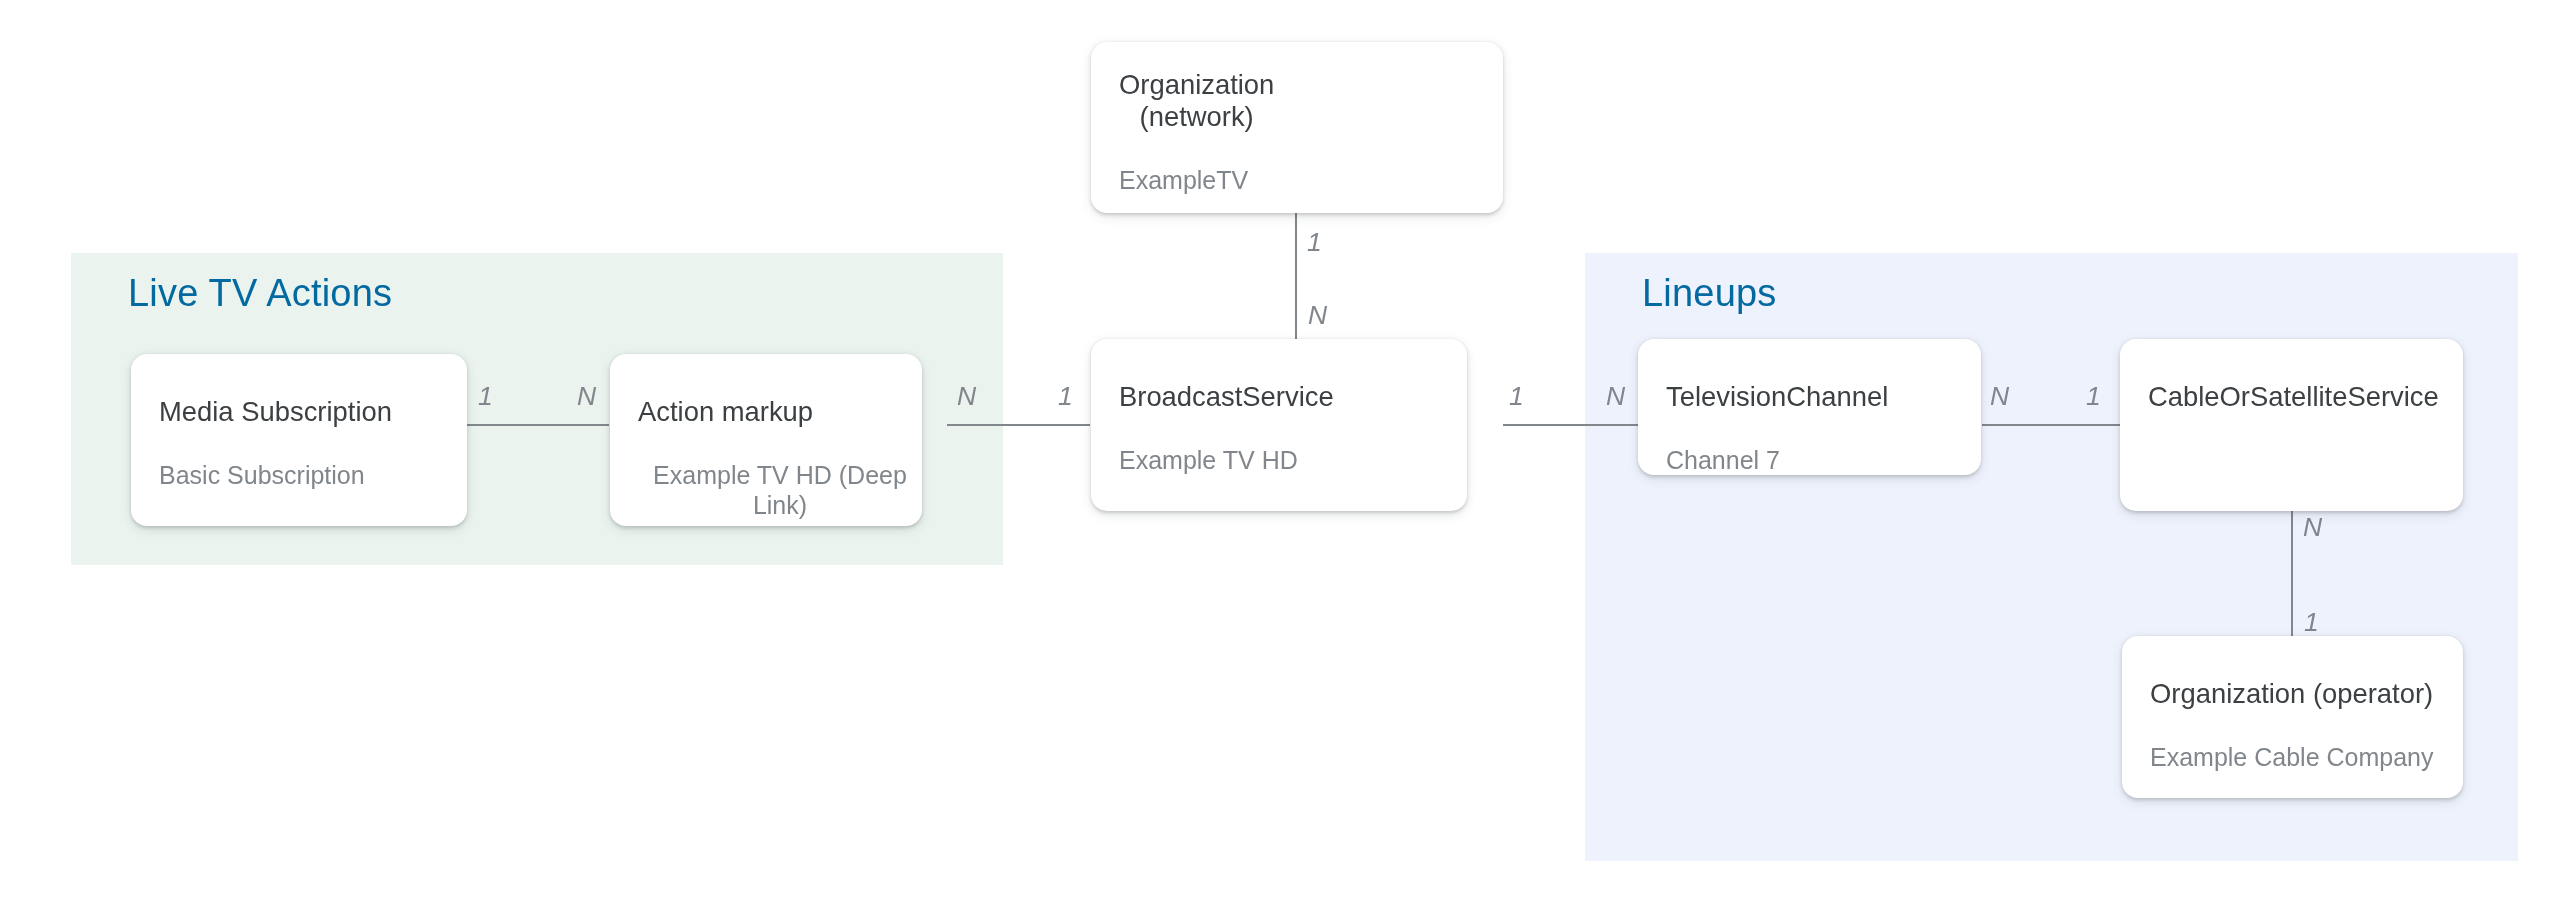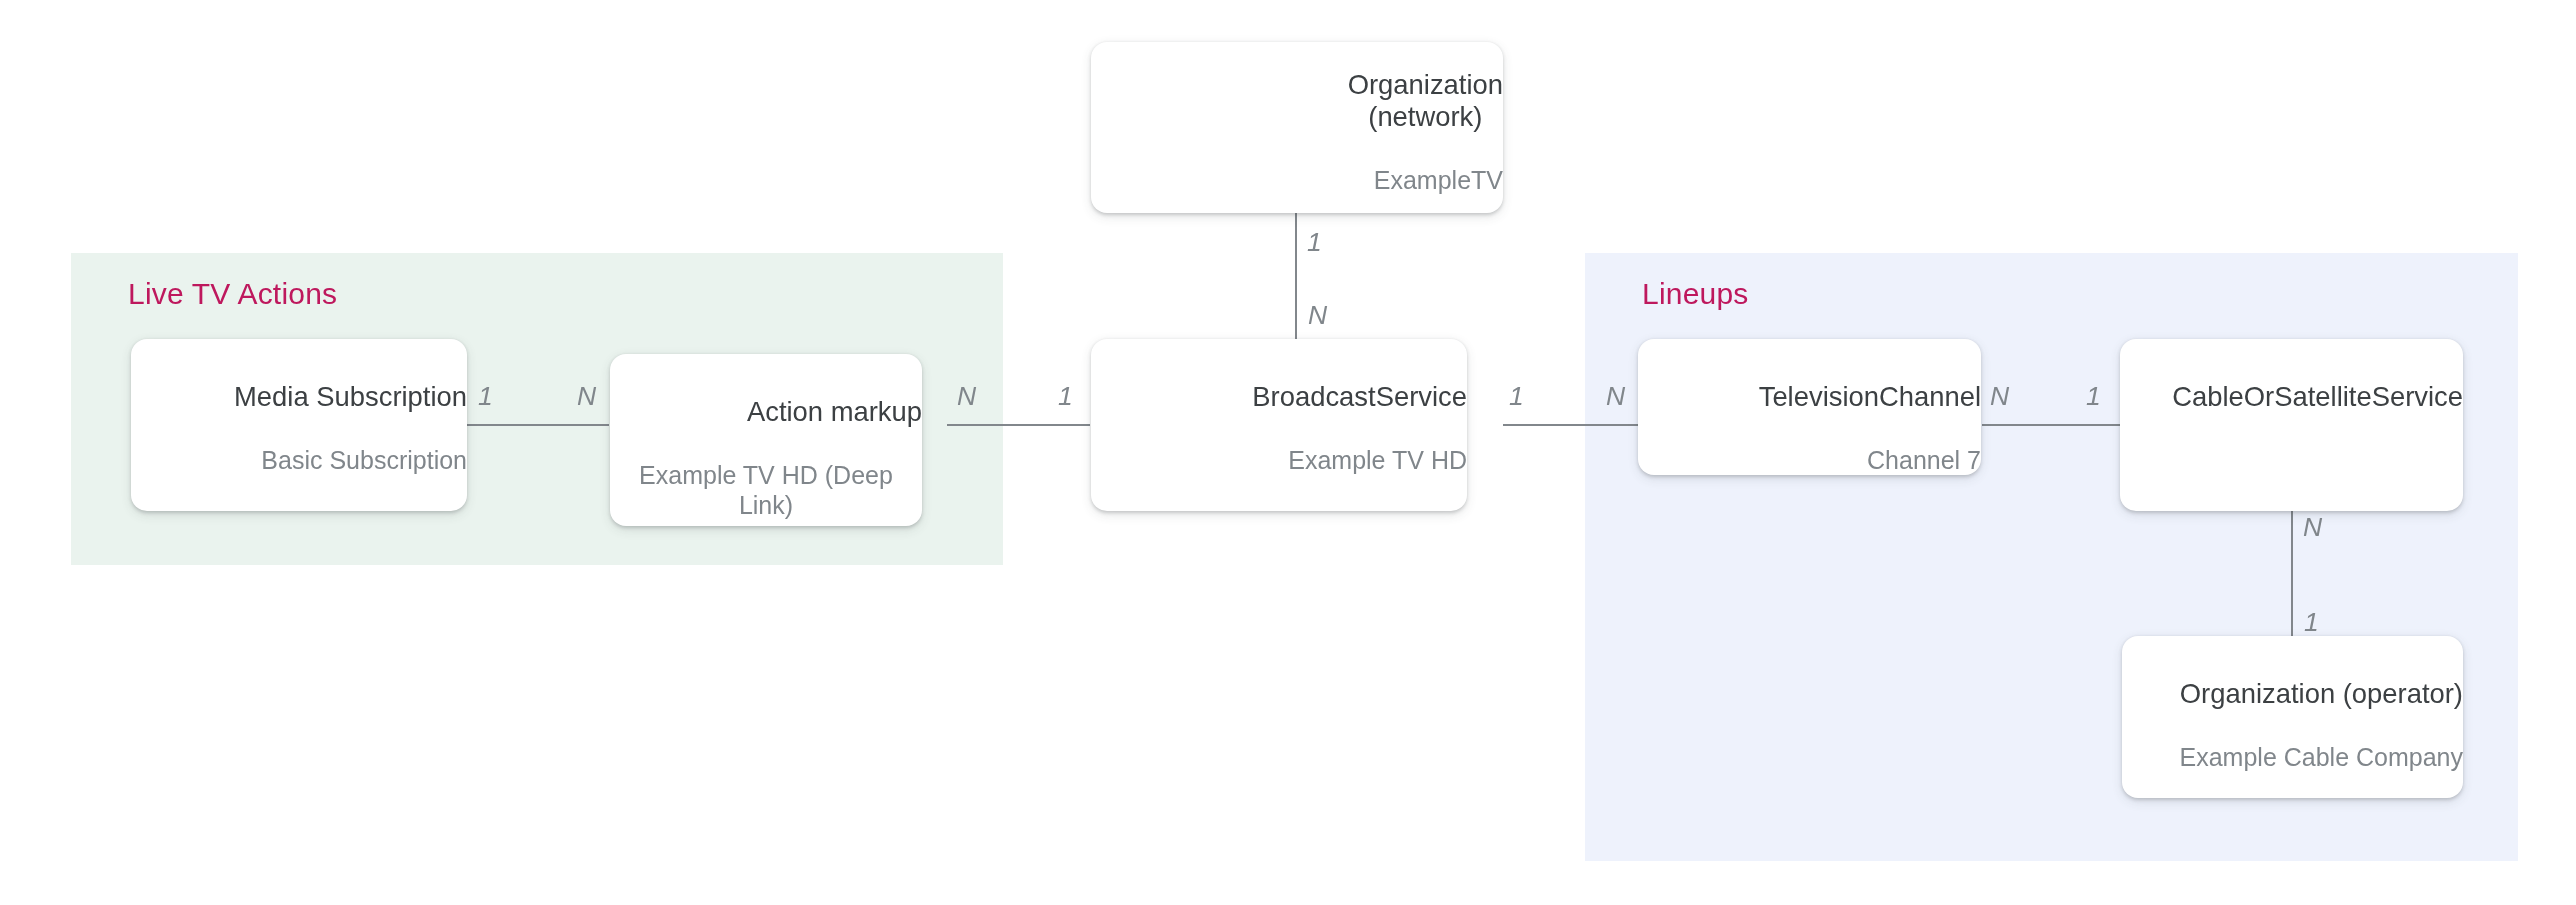--- a/index.html
+++ b/index.html
@@ -17,36 +17,37 @@
   }
   .region {
     position: absolute;
     box-sizing: border-box;
     padding: 23px 0 0 57px;
   }
   .region-green { background: #eaf3ee; }
   .region-blue  { background: #eef2fc; }
   .region-title {
     margin: 0;
-    font-size: 30px;
+    font-size: 38px;
     font-weight: 400;
     line-height: 35px;
-    color: #be185d;
+    color: #0369a1;
     letter-spacing: 0.2px;
   }
   .node {
     position: absolute;
     box-sizing: border-box;
     background: #ffffff;
     border-radius: 16px;
     box-shadow: 0 1.8px 3.5px rgba(60,64,67,0.22), 0 3.5px 10.6px rgba(60,64,67,0.12);
     display: flex;
     flex-direction: column;
-    align-items: flex-end;
+    align-items: flex-start;
     text-align: center;
+    padding-left: 28px;
   }
   .node.pad-single { padding-top: 42px; }
   .node.pad-double { padding-top: 26.5px; }
   .node-title {
     font-size: 27.4px;
     line-height: 32px;
     color: #3c4043;
     white-space: pre-line;
   }
   .node-subtitle {
@@ -112,21 +113,21 @@
 
   <span class="edge-label" style="left:2303px; top:511px;">N</span>
   <span class="edge-label" style="left:2304px; top:606px;">1</span>
 
   <div class="node pad-double" style="left:1091px; top:42px; width:412px; height:171px;">
     <div class="node-title">Organization
 (network)</div>
     <div class="node-subtitle">ExampleTV</div>
   </div>
 
-  <div class="node pad-single" style="left:131px; top:339px; width:336px; height:172px;">
+  <div class="node pad-single" style="left:131px; top:354px; width:336px; height:172px;">
     <div class="node-title">Media Subscription</div>
     <div class="node-subtitle">Basic Subscription</div>
   </div>
 
   <div class="node pad-single" style="left:610px; top:354px; width:312px; height:172px;">
     <div class="node-title">Action markup</div>
     <div class="node-subtitle">Example TV HD (Deep Link)</div>
   </div>
 
   <div class="node pad-single" style="left:1091px; top:339px; width:376px; height:172px;">

